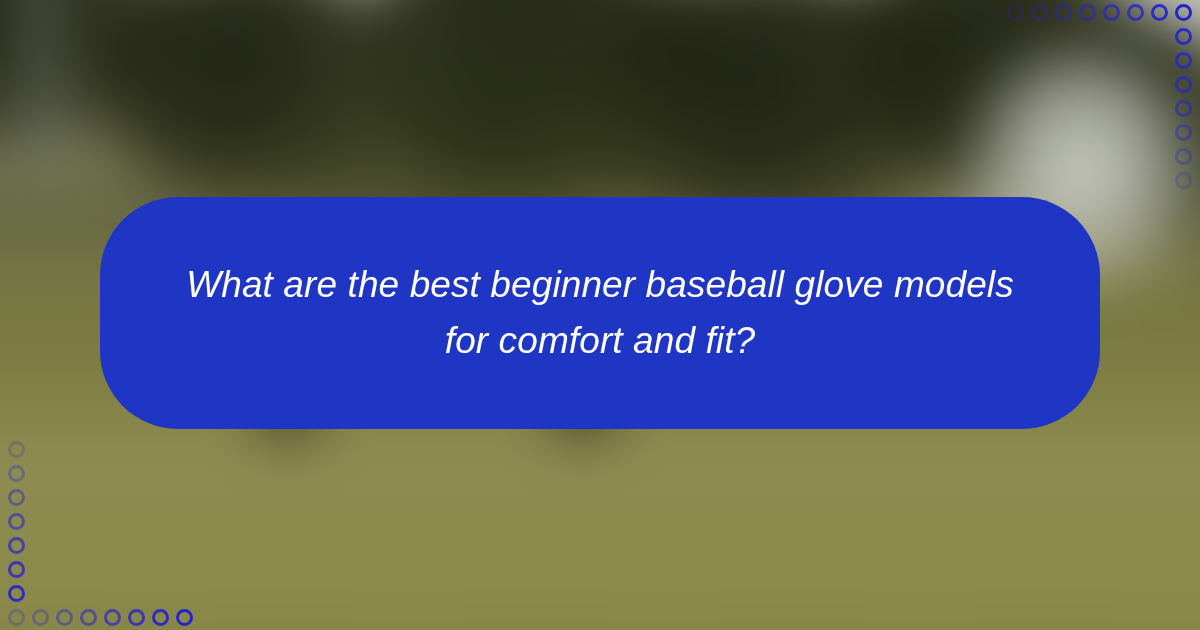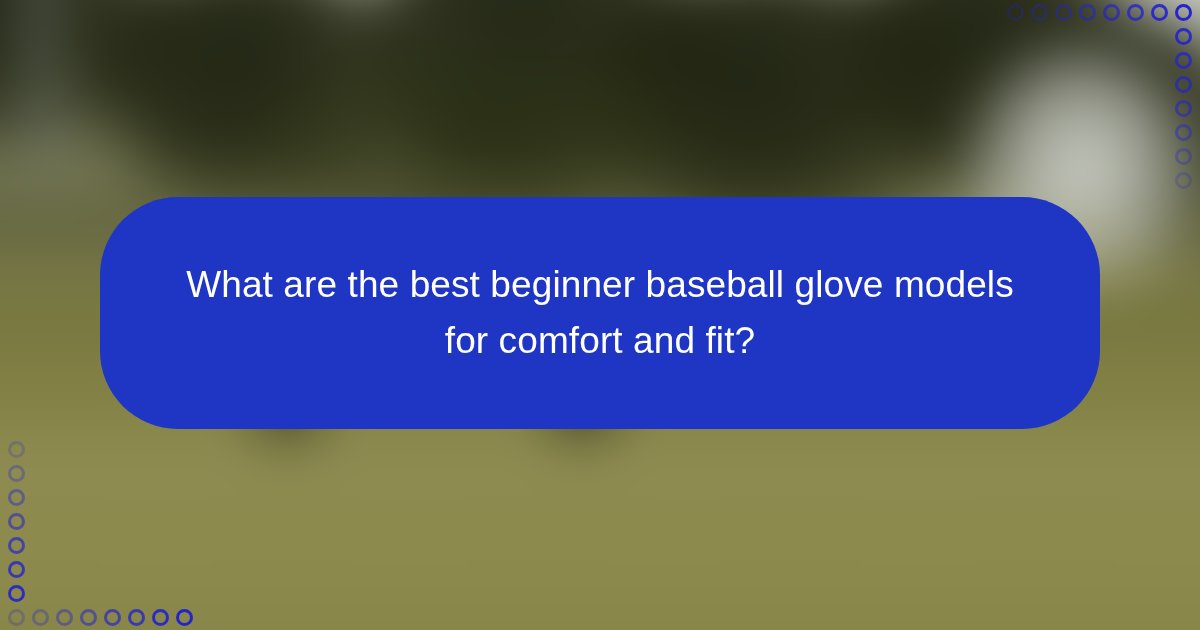--- a/index.html
+++ b/index.html
@@ -1,16 +1,16 @@
 <!DOCTYPE html>
 <html><head>
 <meta charset="utf-8">
 <title>Question Card</title>
 <style>
-  * { margin:0; padding:0; box-sizing:border-box; }
+  * { margin:0; padding:0; box-sizing:border-box;font-style:italic; }
 
   html, body {
     width:1200px; height:630px;
     overflow:hidden;
     font-family:"Liberation Sans", sans-serif;
     background:#6b6a3a;
   }
 
   #stage {
     position:relative;

